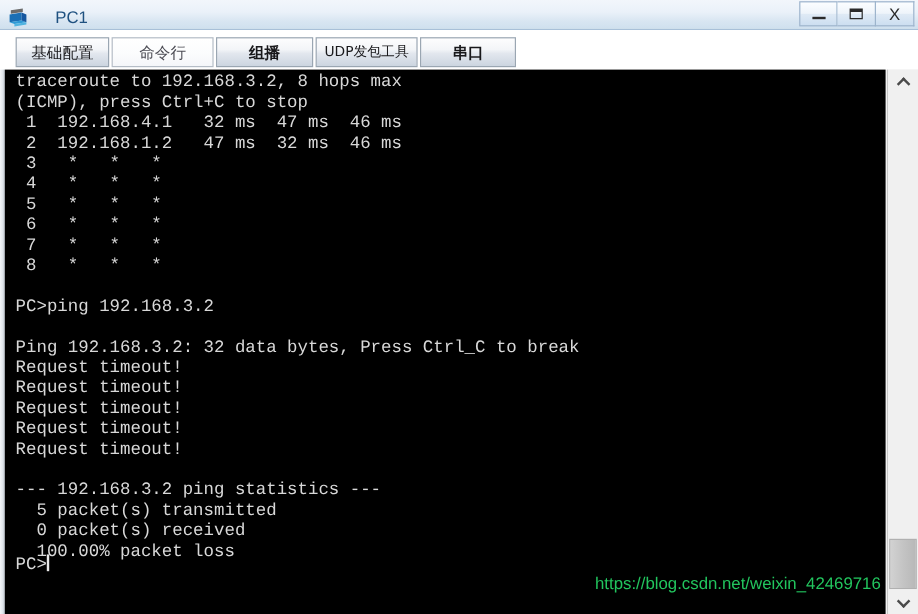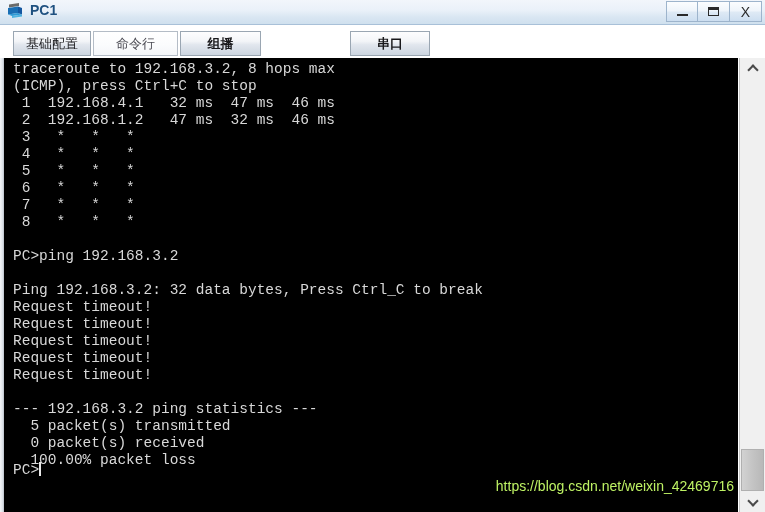--- a/index.html
+++ b/index.html
@@ -30,24 +30,23 @@
     width: 765px;
     height: 25px;
     background: linear-gradient(to bottom, #f2f6fb 0%, #eaf1f9 42%, #d9e6f2 72%, #cfe0ee 100%);
     border-bottom: 1px solid #a8c0d8;
     box-sizing: border-box;
   }
   .title-left {
     position: absolute;
     left: 6px; top: 2px;
     display: flex;
-    align-items: flex-start;
-    gap: 6px;
+    align-items: flex-end;
+    gap: 22px;
     height: 21px;
-    font-weight: bold;
   }
   .pc-icon {
     width: 18px; height: 17px;
     position: relative;
     display: block;
   }
   .title-text {
     font-family: "Liberation Sans", sans-serif;
     font-size: 14px;
     color: #1f5180;
@@ -162,21 +161,21 @@
     height: 14px;
     background: #e8e8e8;
     vertical-align: -2px;
   }
   .watermark {
     position: absolute;
     right: 4px;
     bottom: 18px;
     font-family: "Liberation Sans", sans-serif;
     font-size: 14px;
-    color: #bef264;
+    color: #22c55e;
     white-space: nowrap;
     pointer-events: none;
   }
 
   
   .scrollbar {
     position: absolute;
     left: 739px; top: 58px;
     width: 26px;
     height: 454px;
@@ -264,20 +263,23 @@
 
   <div class="tabstrip">
     <div class="tab" style="left:13px; width:78px;">
       <span>基础配置</span>
     </div>
     <div class="tab active" style="left:93px; width:85px;">
       <span>命令行</span>
     </div>
     <div class="tab" style="left:180px; width:81px;font-weight:bold;">
       <span>组播</span>
+    </div>
+    <div class="tab small" style="left:263px; width:85px;">
+      <span>UDP发包工具</span>
     </div>
     <div class="tab" style="left:350px; width:80px;font-weight:bold;">
       <span>串口</span>
     </div>
   </div>
 
   <div class="term-frame">
     <div class="term-left-edge"></div>
     <div class="terminal">
       <pre class="term-text">traceroute to 192.168.3.2, 8 hops max

